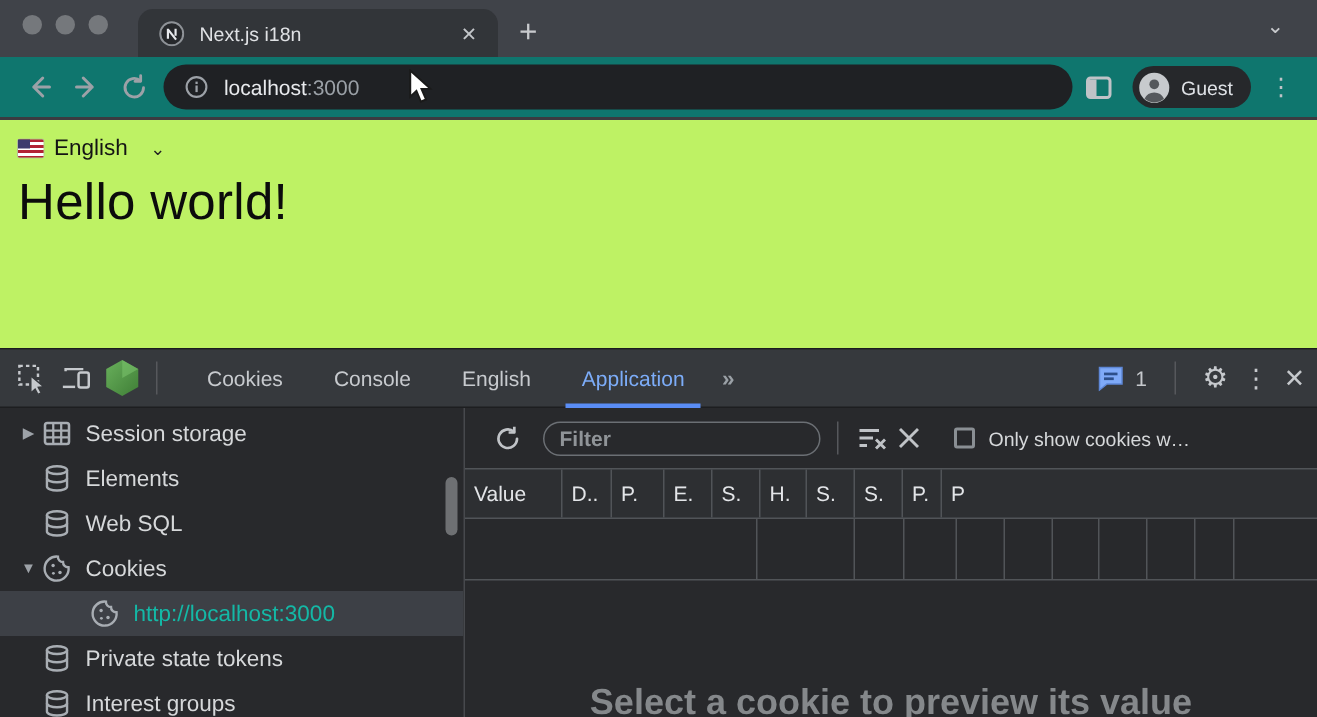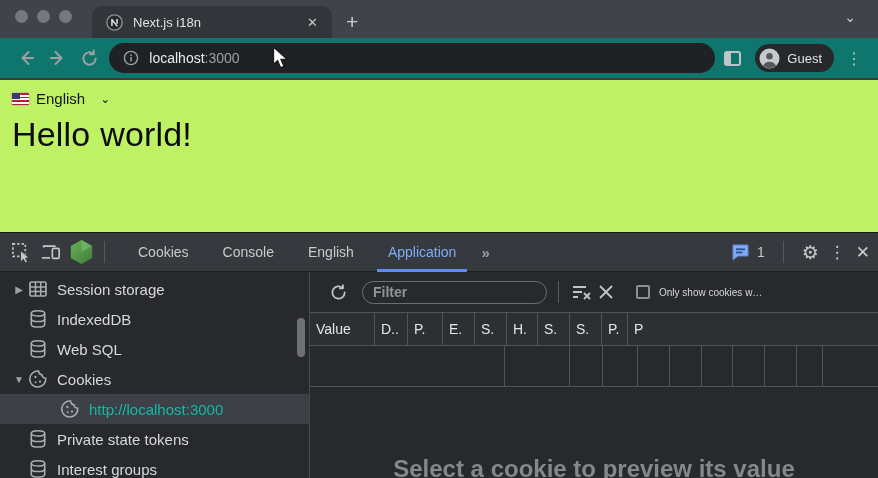--- a/index.html
+++ b/index.html
@@ -78,21 +78,21 @@
 
   
   .dt-main { flex:1; display:flex; flex-direction:column; overflow:hidden; }
   .ck-toolbar { height:40px; flex:0 0 auto; display:flex; align-items:center; padding-left:16px; }
   .ck-toolbar .dt-ic { width:24px; }
   .filter-input { width:185px; height:23px; margin-left:12px; background:transparent; border:1px solid #6b6f74;
                   border-radius:12px; color:#e8eaed; font-size:14px; font-family:inherit; padding:0 10px; outline:none;font-weight:bold; }
   .filter-input::placeholder { color:#909498; }
   .ck-toolbar .vsep { margin:0 11px; }
   .checkbox { width:14px; height:14px; border:2px solid #8a8f94; border-radius:2px; margin:0 9px 0 18px; flex:0 0 auto; }
-  .ck-label { color:#d6d8da; font-size:10px; white-space:nowrap; overflow:hidden;text-align:right; }
+  .ck-label { color:#d6d8da; font-size:13px; white-space:nowrap; overflow:hidden;text-align:right; }
 
   .ck-table { flex:0 0 auto; }
   .ck-row { display:flex; }
   .ck-head { height:34px; background:#2d2f32; border-top:1px solid #515458; border-bottom:1px solid #515458; }
   .ck-cell { border-right:1px solid #515458; padding:0 6px; display:flex; align-items:center;
              font-size:14px; color:#e3e5e8; overflow:hidden; white-space:nowrap; }
   .ck-empty { height:41px; border-bottom:1px solid #515458; }
   .ck-empty .ck-cell { color:transparent; }
   .ck-preview { flex:1; display:flex; justify-content:center; align-items:flex-start; padding-top:68px; }
   .ck-msg { font-size:24px; font-weight:700; color:#85888b; white-space:nowrap; }
@@ -236,21 +236,21 @@
               </svg></span>
             <span>Session storage</span>
           </div>
           <div class="side-row">
             <span class="arrow"></span>
             <span class="sicon"><svg viewBox="0 0 20 20">
                 <ellipse cx="10" cy="4.4" rx="6.7" ry="2.6" fill="none" stroke="#a8adb3" stroke-width="1.6"></ellipse>
                 <path d="M3.3 4.4 V15.4 C3.3 16.9 6.3 18 10 18 C13.7 18 16.7 16.9 16.7 15.4 V4.4" fill="none" stroke="#a8adb3" stroke-width="1.6"></path>
                 <path d="M3.3 9.9 C3.3 11.4 6.3 12.5 10 12.5 C13.7 12.5 16.7 11.4 16.7 9.9" fill="none" stroke="#a8adb3" stroke-width="1.6"></path>
               </svg></span>
-            <span>IndexedDB</span>
+            <span>Elements</span>
           </div>
           <div class="side-row">
             <span class="arrow"></span>
             <span class="sicon"><svg viewBox="0 0 20 20">
                 <ellipse cx="10" cy="4.4" rx="6.7" ry="2.6" fill="none" stroke="#a8adb3" stroke-width="1.6"></ellipse>
                 <path d="M3.3 4.4 V15.4 C3.3 16.9 6.3 18 10 18 C13.7 18 16.7 16.9 16.7 15.4 V4.4" fill="none" stroke="#a8adb3" stroke-width="1.6"></path>
                 <path d="M3.3 9.9 C3.3 11.4 6.3 12.5 10 12.5 C13.7 12.5 16.7 11.4 16.7 9.9" fill="none" stroke="#a8adb3" stroke-width="1.6"></path>
               </svg></span>
             <span>Web SQL</span>
           </div>

